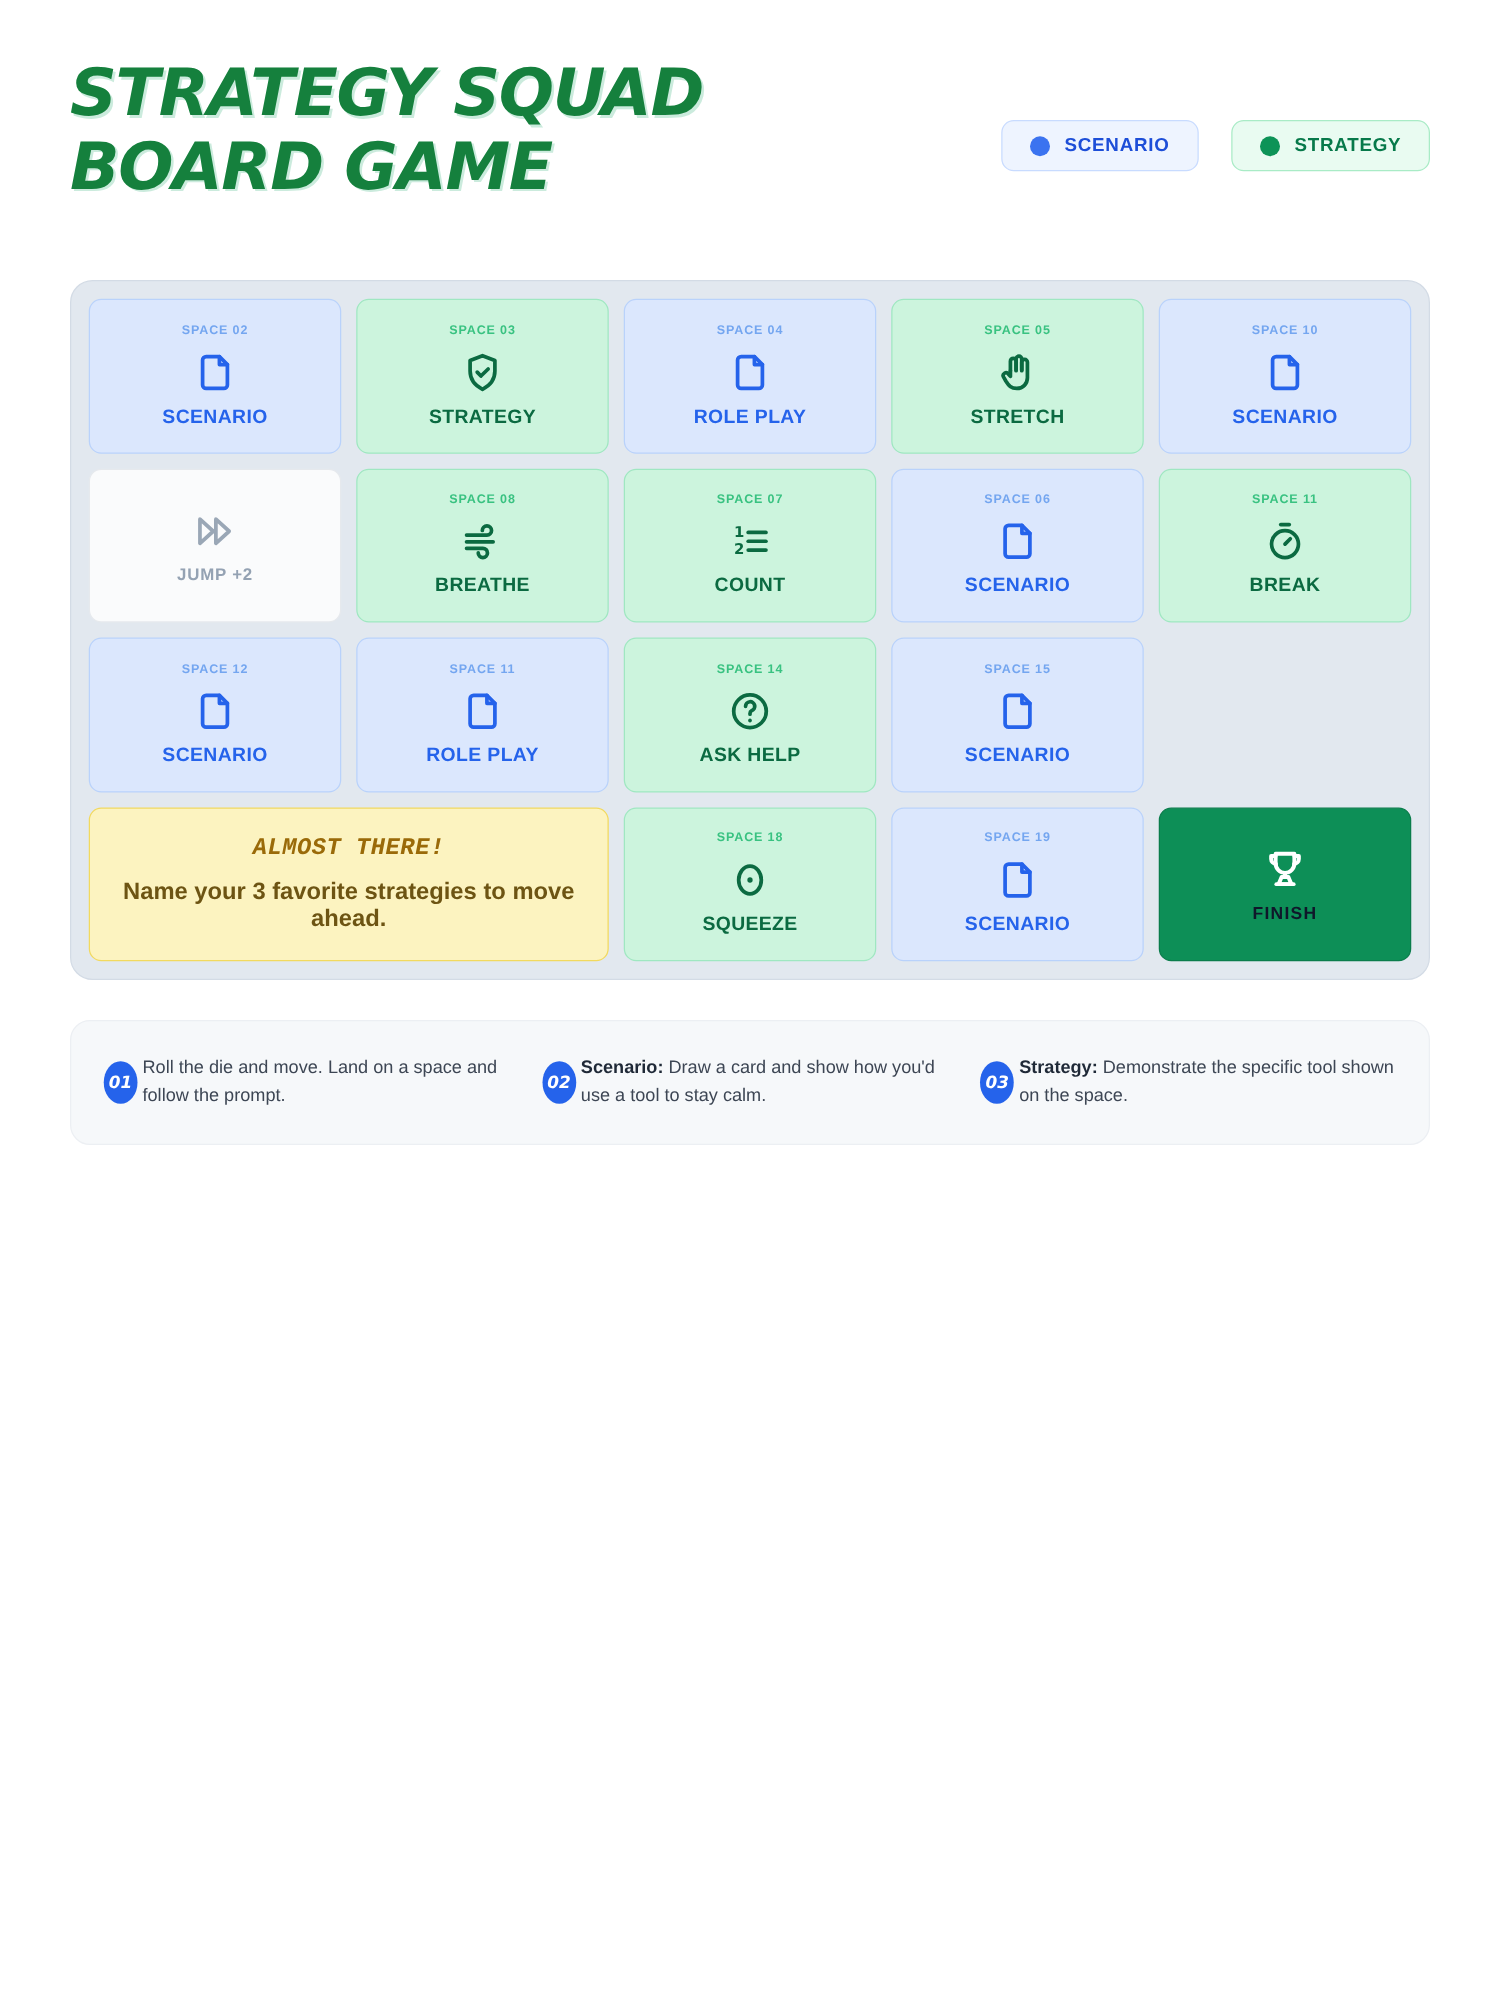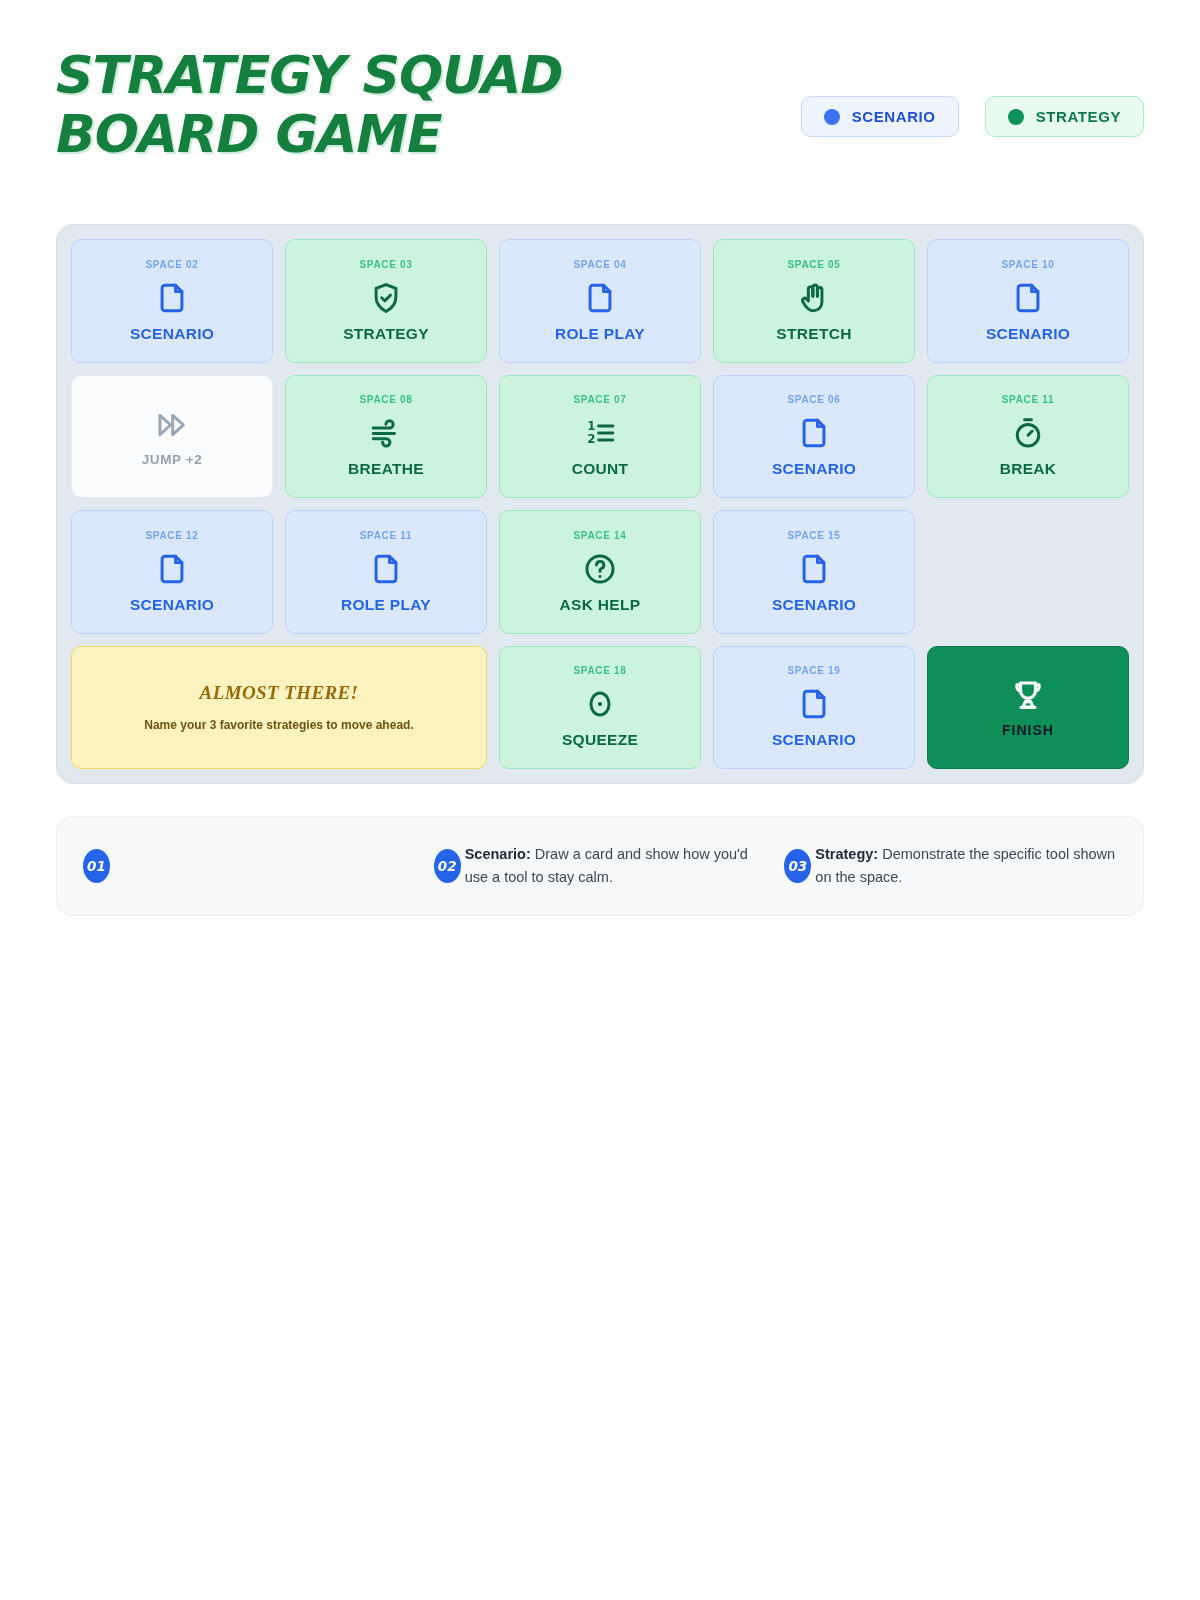--- a/index.html
+++ b/index.html
@@ -67,25 +67,25 @@
   .t-jump{background:#fafbfc;border:1px solid #e6e9ed;}
   .t-jump .lb{color:#94a2b3;font-size:13.5px;letter-spacing:.6px;font-weight:bold;}
   .t-finish{background:#0d8f57;border:1px solid #0b7d4c;}
   .t-finish .lb{color:#0f172a;font-size:14px;letter-spacing:1px;}
   .t-bonus{
     background:#fcf3c0;border:1px solid #f2d95e;
     grid-column:span 2;
     padding:0 22px;text-align:center;
   }
   .bonus-title{
-    font-family:Liberation Serif, serif;
+    font-family:Liberation Mono, monospace;
     font-weight:bold;font-style:italic;
     font-size:19px;letter-spacing:.4px;color:#9a6a09;margin-bottom:14px;
   }
-  .bonus-sub{font-size:12px;font-weight:bold;color:#6d5413;}
+  .bonus-sub{font-size:19px;font-weight:bold;color:#6d5413;}
 
   
   .instructions{
     position:absolute;left:56px;top:816px;width:1088px;height:100px;
     background:#f6f8fa;border:1px solid #eceff3;border-radius:16px;
     box-sizing:border-box;
     display:grid;grid-template-columns:repeat(3,1fr);
     align-items:center;padding:0 26px;gap:18px;
   }
   .step{display:flex;align-items:center;gap:4px;}
@@ -303,20 +303,21 @@
             <path fill="none" stroke="#ffffff" stroke-width="2.1" stroke-linecap="round" stroke-linejoin="round" d="M7.4 20.2h9.2"></path>
           </svg>
         </div>
         <div class="lb">FINISH</div>
       </div>
     </div>
 
   <div class="instructions" id="instructions">
       <div class="step">
         <div class="step-num">01</div>
+        <div class="step-text">Roll the die and move. Land on a space and follow the prompt.</div>
       </div>
       <div class="step">
         <div class="step-num">02</div>
         <div class="step-text"><b>Scenario:</b><span> Draw a card and show how you'd use a tool to stay calm.</span></div>
       </div>
       <div class="step">
         <div class="step-num">03</div>
         <div class="step-text"><b>Strategy:</b><span> Demonstrate the specific tool shown on the space.</span></div>
       </div>
     </div>

